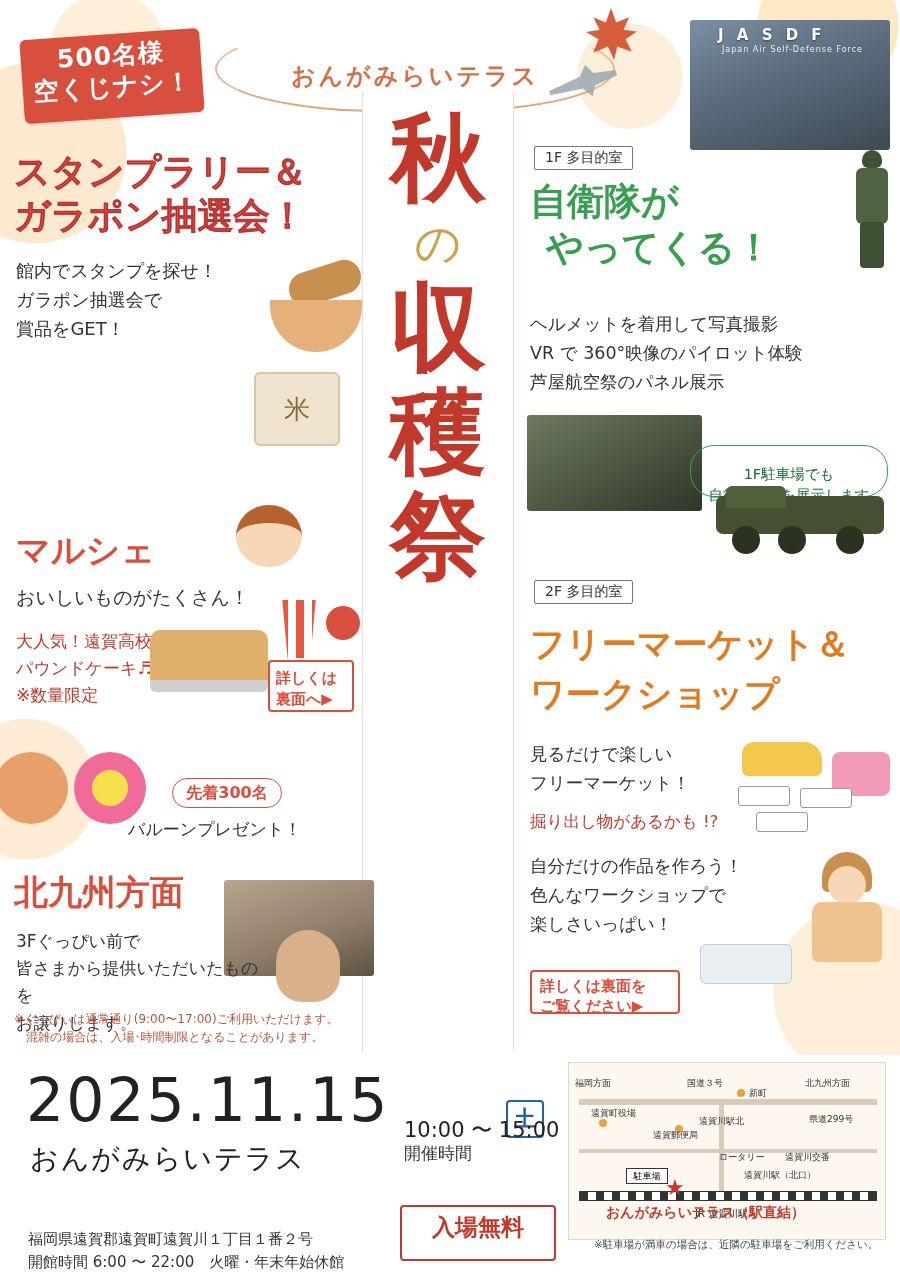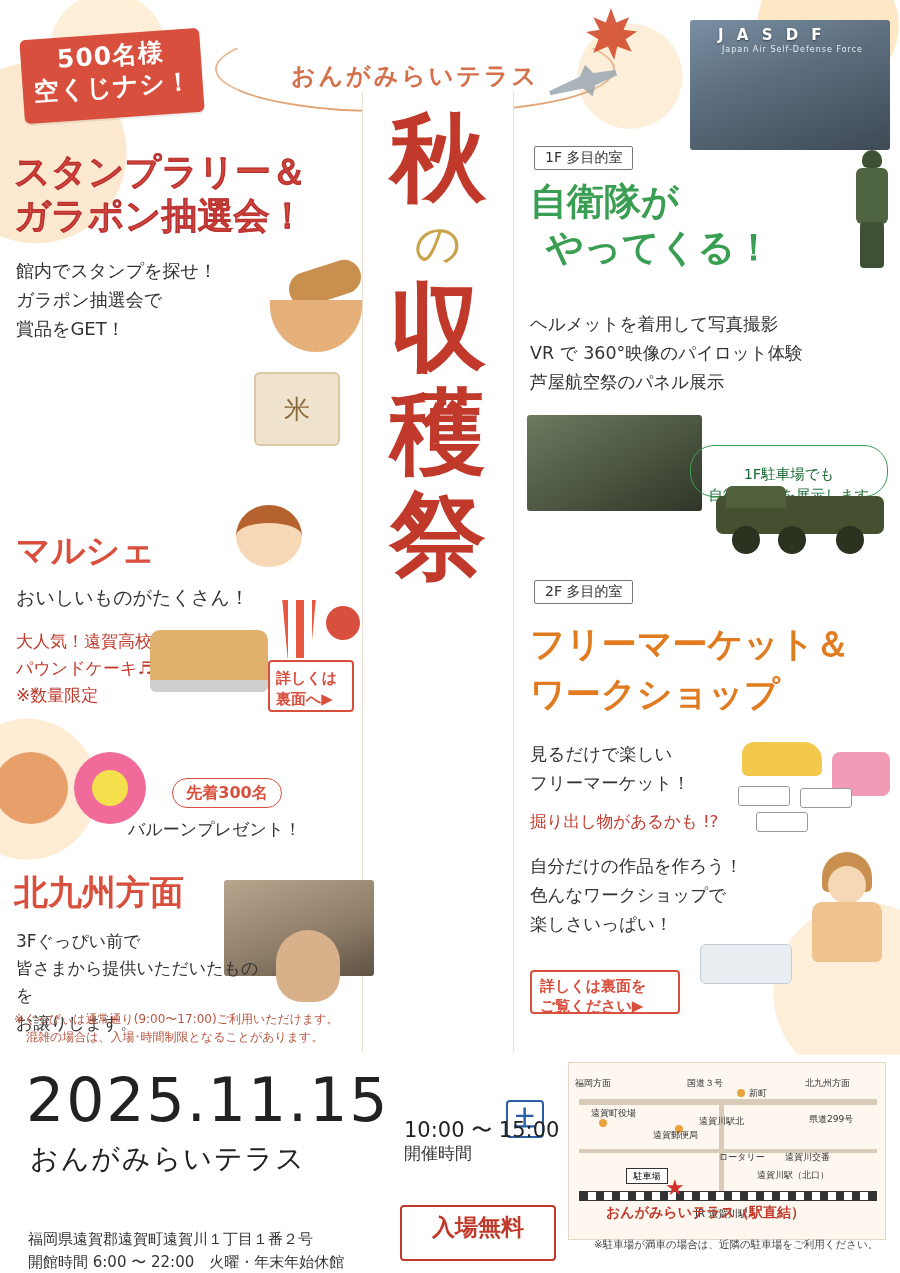--- a/index.html
+++ b/index.html
@@ -440,20 +440,20 @@
     <div class="map-label" style="left:6px;  top:14px;">福岡方面</div>
     <div class="map-label" style="left:118px; top:14px;">国道３号</div>
     <div class="map-label" style="left:236px; top:14px;">北九州方面</div>
     <div class="map-label" style="left:180px; top:24px;">新町</div>
     <div class="map-label" style="left:22px;  top:44px;">遠賀町役場</div>
     <div class="map-label" style="left:84px;  top:66px;">遠賀郵便局</div>
     <div class="map-label" style="left:130px; top:52px;">遠賀川駅北</div>
     <div class="map-label" style="left:240px; top:50px;">県道299号</div>
     <div class="map-label" style="left:150px; top:88px;">ロータリー</div>
     <div class="map-label" style="left:216px; top:88px;">遠賀川交番</div>
-    <div class="map-label" style="left:188px; top:106px;text-align:right;">遠賀川駅（北口）</div>
+    <div class="map-label" style="left:175px; top:106px;text-align:right;">遠賀川駅（北口）</div>
     <div class="map-label" style="left:126px; top:144px; font-size:10px;">JR 遠賀川駅</div>
   </div>
   <div class="parking-box">駐車場</div>
   <div class="map-title">おんがみらいテラス（駅直結）</div>
   <div class="map-note">※駐車場が満車の場合は、近隣の駐車場をご利用ください。</div>
 
 </div>
 
 </body></html>

